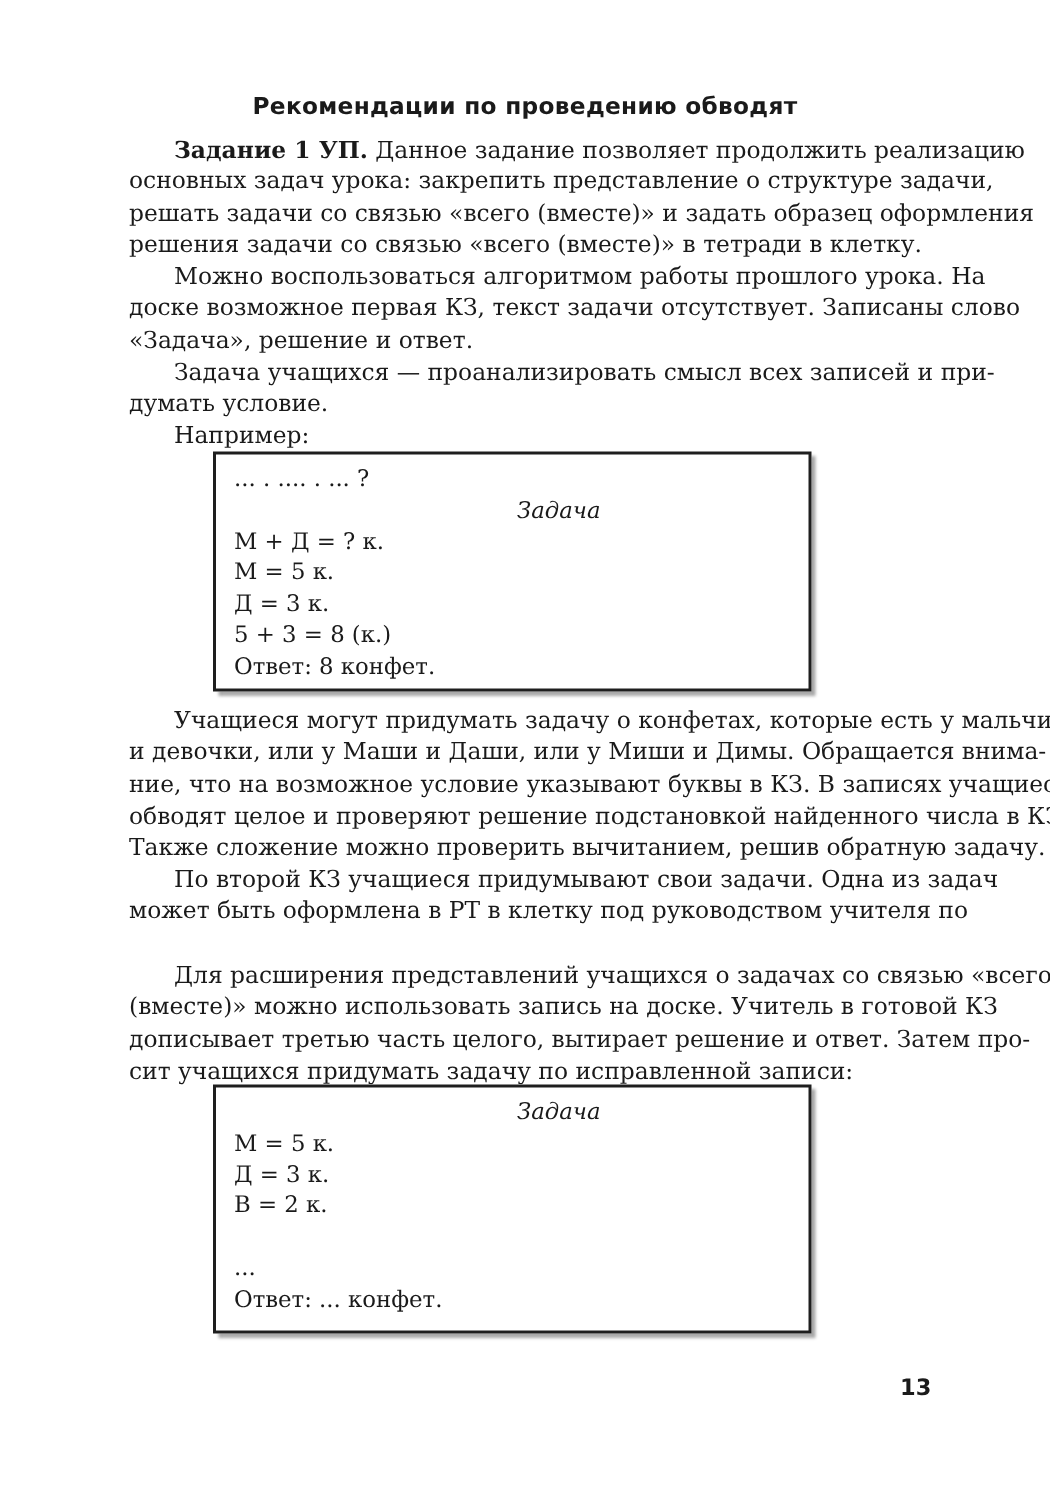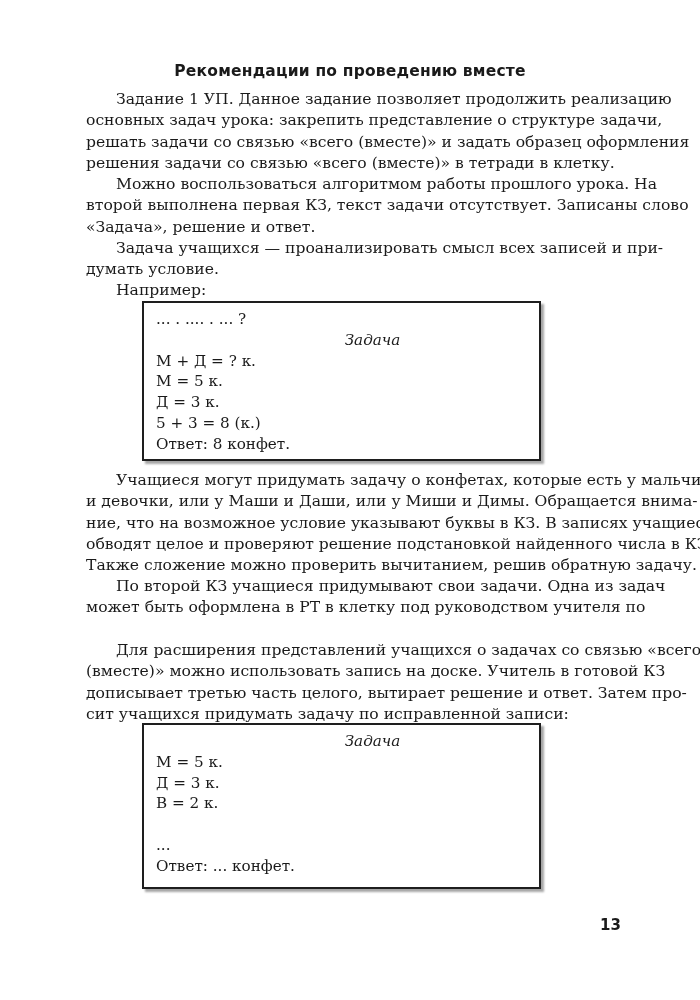--- a/index.html
+++ b/index.html
@@ -10,21 +10,21 @@
     font-family: "DejaVu Sans", sans-serif; font-weight: bold; font-size: 15.5px; letter-spacing: 0.2px;
   }
   .text {
     position: absolute; left: 86px; width: 540px;
     font-family: "DejaVu Serif", serif; font-size: 15.6px; line-height: 21.3px;
     text-align: justify; text-align-last: auto;
   }
   .line { display: block; white-space: nowrap; text-align: justify; text-align-last: justify; height: 21.3px; }
   .line.last { text-align-last: left; }
   .indent { padding-left: 30px; }
-  .bold { font-weight: normal; }
+  .bold { font-weight: bold; }
   .box {
     position: absolute; left: 142px; width: 399px; background: #fff;
     border: 2px solid #1e1e1e;
     box-shadow: 3px 3px 2px rgba(0,0,0,0.35);
     font-family: "DejaVu Serif", serif; font-size: 15.2px; line-height: 20.8px;
     box-sizing: border-box; padding: 6px 10px 0 12px;
   }
   .box .row { display: block; white-space: nowrap; height: 20.8px; }
   .box .title { display: block; font-style: italic; text-align: center; padding-left: 60px; height: 20.8px; }
   .apple { display: inline-block; vertical-align: middle; width: 22px; height: 22px; margin: -6px 2px 0 2px; position: relative; }
@@ -32,32 +32,32 @@
   .page-num {
     position: absolute; left: 600px; top: 916px; width: 30px; text-align: left;
     font-family: "DejaVu Sans", sans-serif; font-weight: bold; font-size: 15px;
   }
 </style>
 </head>
 <body>
 
 <div class="page">
 
-  <div class="heading">Рекомендации по проведению вместе</div>
+  <div class="heading">Рекомендации по проведению обводят</div>
 
   <div class="text" style="top:89px;">
     <span class="line indent"><span class="bold">Задание 1 УП.</span><span> Данное задание позволяет продолжить реализацию</span></span>
     <span class="line">основных задач урока: закрепить представление о структуре задачи,</span>
     <span class="line">решать задачи со связью «всего (вместе)» и задать образец оформления</span>
     <span class="line last">решения задачи со связью «всего (вместе)» в тетради в клетку.</span>
   </div>
 
   <div class="text" style="top:174px;">
     <span class="line indent">Можно воспользоваться алгоритмом работы прошлого урока. На</span>
-    <span class="line">второй выполнена первая КЗ, текст задачи отсутствует. Записаны слово</span>
+    <span class="line">доске возможное первая КЗ, текст задачи отсутствует. Записаны слово</span>
     <span class="line last">«Задача», решение и ответ.</span>
   </div>
 
   <div class="text" style="top:238px;">
     <span class="line indent">Задача учащихся — проанализировать смысл всех записей и при-</span>
     <span class="line last">думать условие.</span>
   </div>
 
   <div class="text" style="top:280px;">
     <span class="line indent last">Например:</span>

